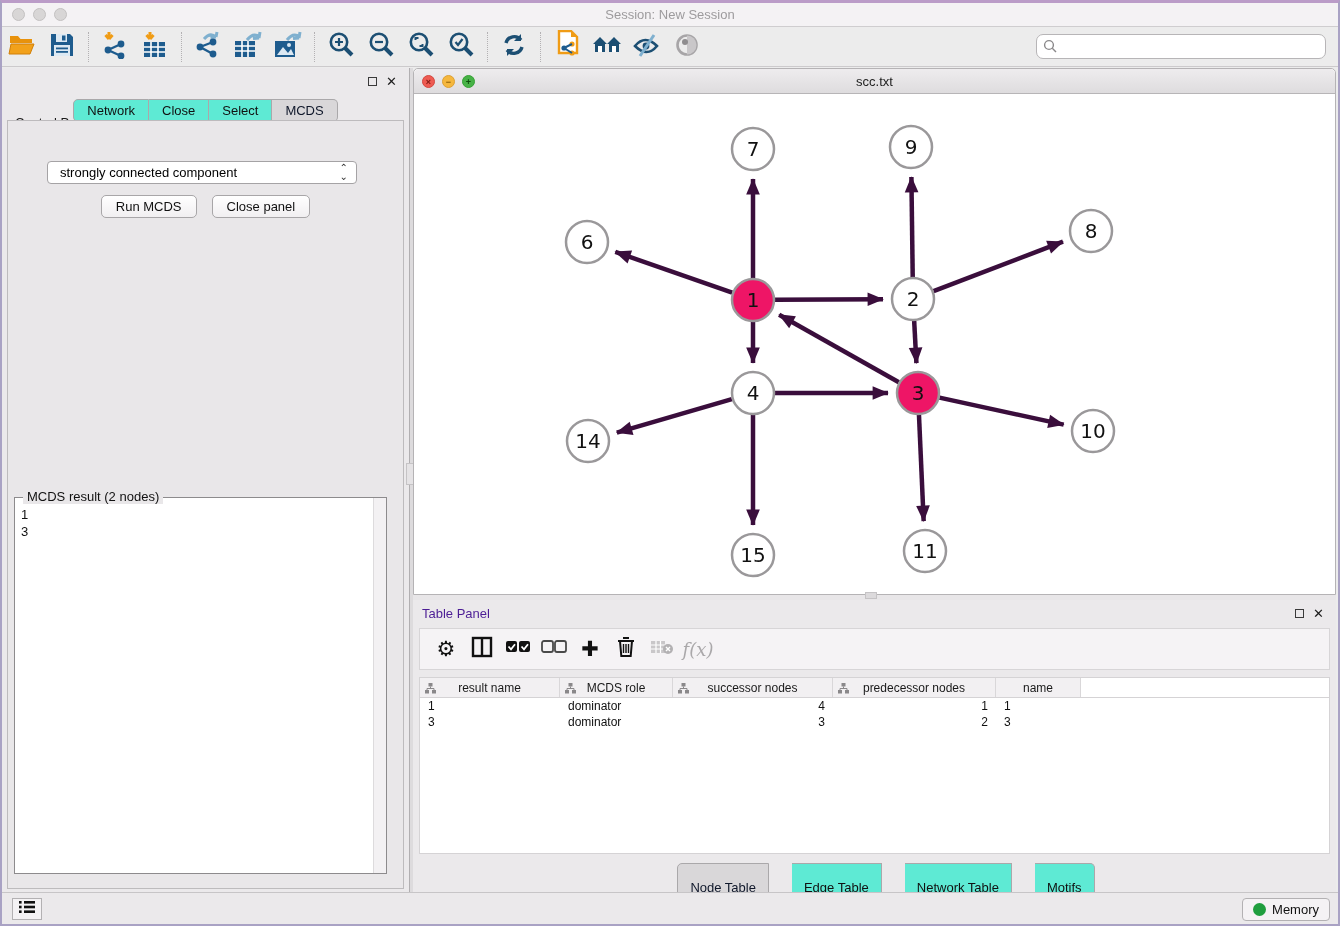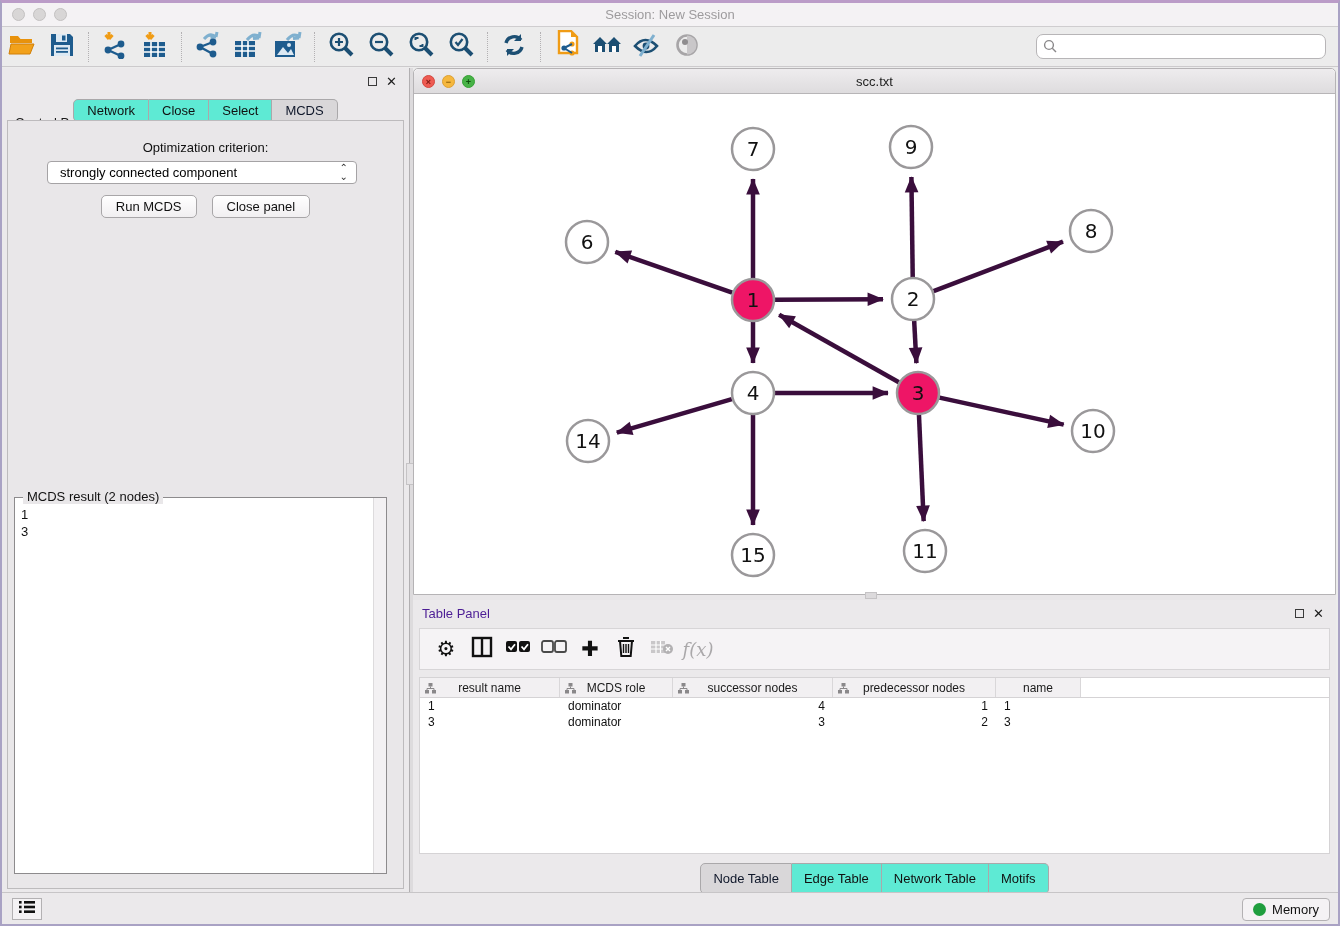--- a/index.html
+++ b/index.html
@@ -70,21 +70,21 @@
   .fx-glyph { font-size:18px; font-style:italic; color:#aaa8aa; font-family:"DejaVu Serif",serif; }
   .tp-table { position:absolute; left:6px; right:6px; top:77px; height:177px; background:#fff; border:1px solid #d5d3d5; }
   .thead { display:flex; height:20px; background:#f2f0f2; border-bottom:1px solid #d5d3d5; }
   .th { position:relative; display:flex; align-items:center; justify-content:center; font-size:12px; color:#1a1a1a; border-right:1px solid #d9d7d9; }
   .th svg { position:absolute; left:5px; top:5px; }
   .th.fill { flex:1; border-right:none; background:#fff; }
   .trow { display:flex; height:16px; font-size:12px; color:#111; }
   .td { padding:1px 8px; overflow:hidden; white-space:nowrap; }
   .td.num { text-align:right; }
   .tp-tabs { position:absolute; left:0; right:0; top:263px; display:flex; justify-content:center; }
-  .tp-tabs .tab-seg { padding:7px 12px; }
+  .tp-tabs .tab-seg { padding:16px 12px;margin-left:23px; }
   .c-shared{width:140px;} .c-role{width:113px;} .c-succ{width:160px;} .c-pred{width:163px;} .c-name{width:85px;}
 
   
   .status-bar { position:absolute; left:0; right:0; bottom:0; height:32px; background:#ebe9eb; border-top:1px solid #c7c5c7; }
   .list-btn { position:absolute; left:10px; top:5px; width:30px; height:22px; background:#f4f2f4; border:1px solid #b3b1b3; display:flex; align-items:center; justify-content:center; }
   .memory-btn { position:absolute; right:8px; top:5px; height:23px; background:#f4f2f4; border:1px solid #b3b1b3; border-radius:4px; display:flex; align-items:center; gap:6px; padding:0 10px; font-size:13px; color:#111; }
   .mem-dot { width:13px; height:13px; border-radius:50%; background:#1f9e3e; }
 </style>
 </head>
 <body>
@@ -279,21 +279,20 @@
       <span class="float-box"></span>
       <span class="close-x">✕</span>
     </div>
     <div class="cp-tabs">
       <span class="tab-seg">Network</span>
       <span class="tab-seg">Close</span>
       <span class="tab-seg">Select</span>
       <span class="tab-seg disabled-selected">MCDS</span>
     </div>
     <div class="cp-body"></div>
-    <div class="opt-label">Optimization criterion:</div>
     <div class="criterion">
       <span>strongly connected component</span>
       <span class="stepper">
         <span>⌃</span>
           <span>⌄</span>
       </span>
     </div>
     <div class="cp-buttons">
       <button class="btn">Run MCDS</button>
       <button class="btn">Close panel</button>

